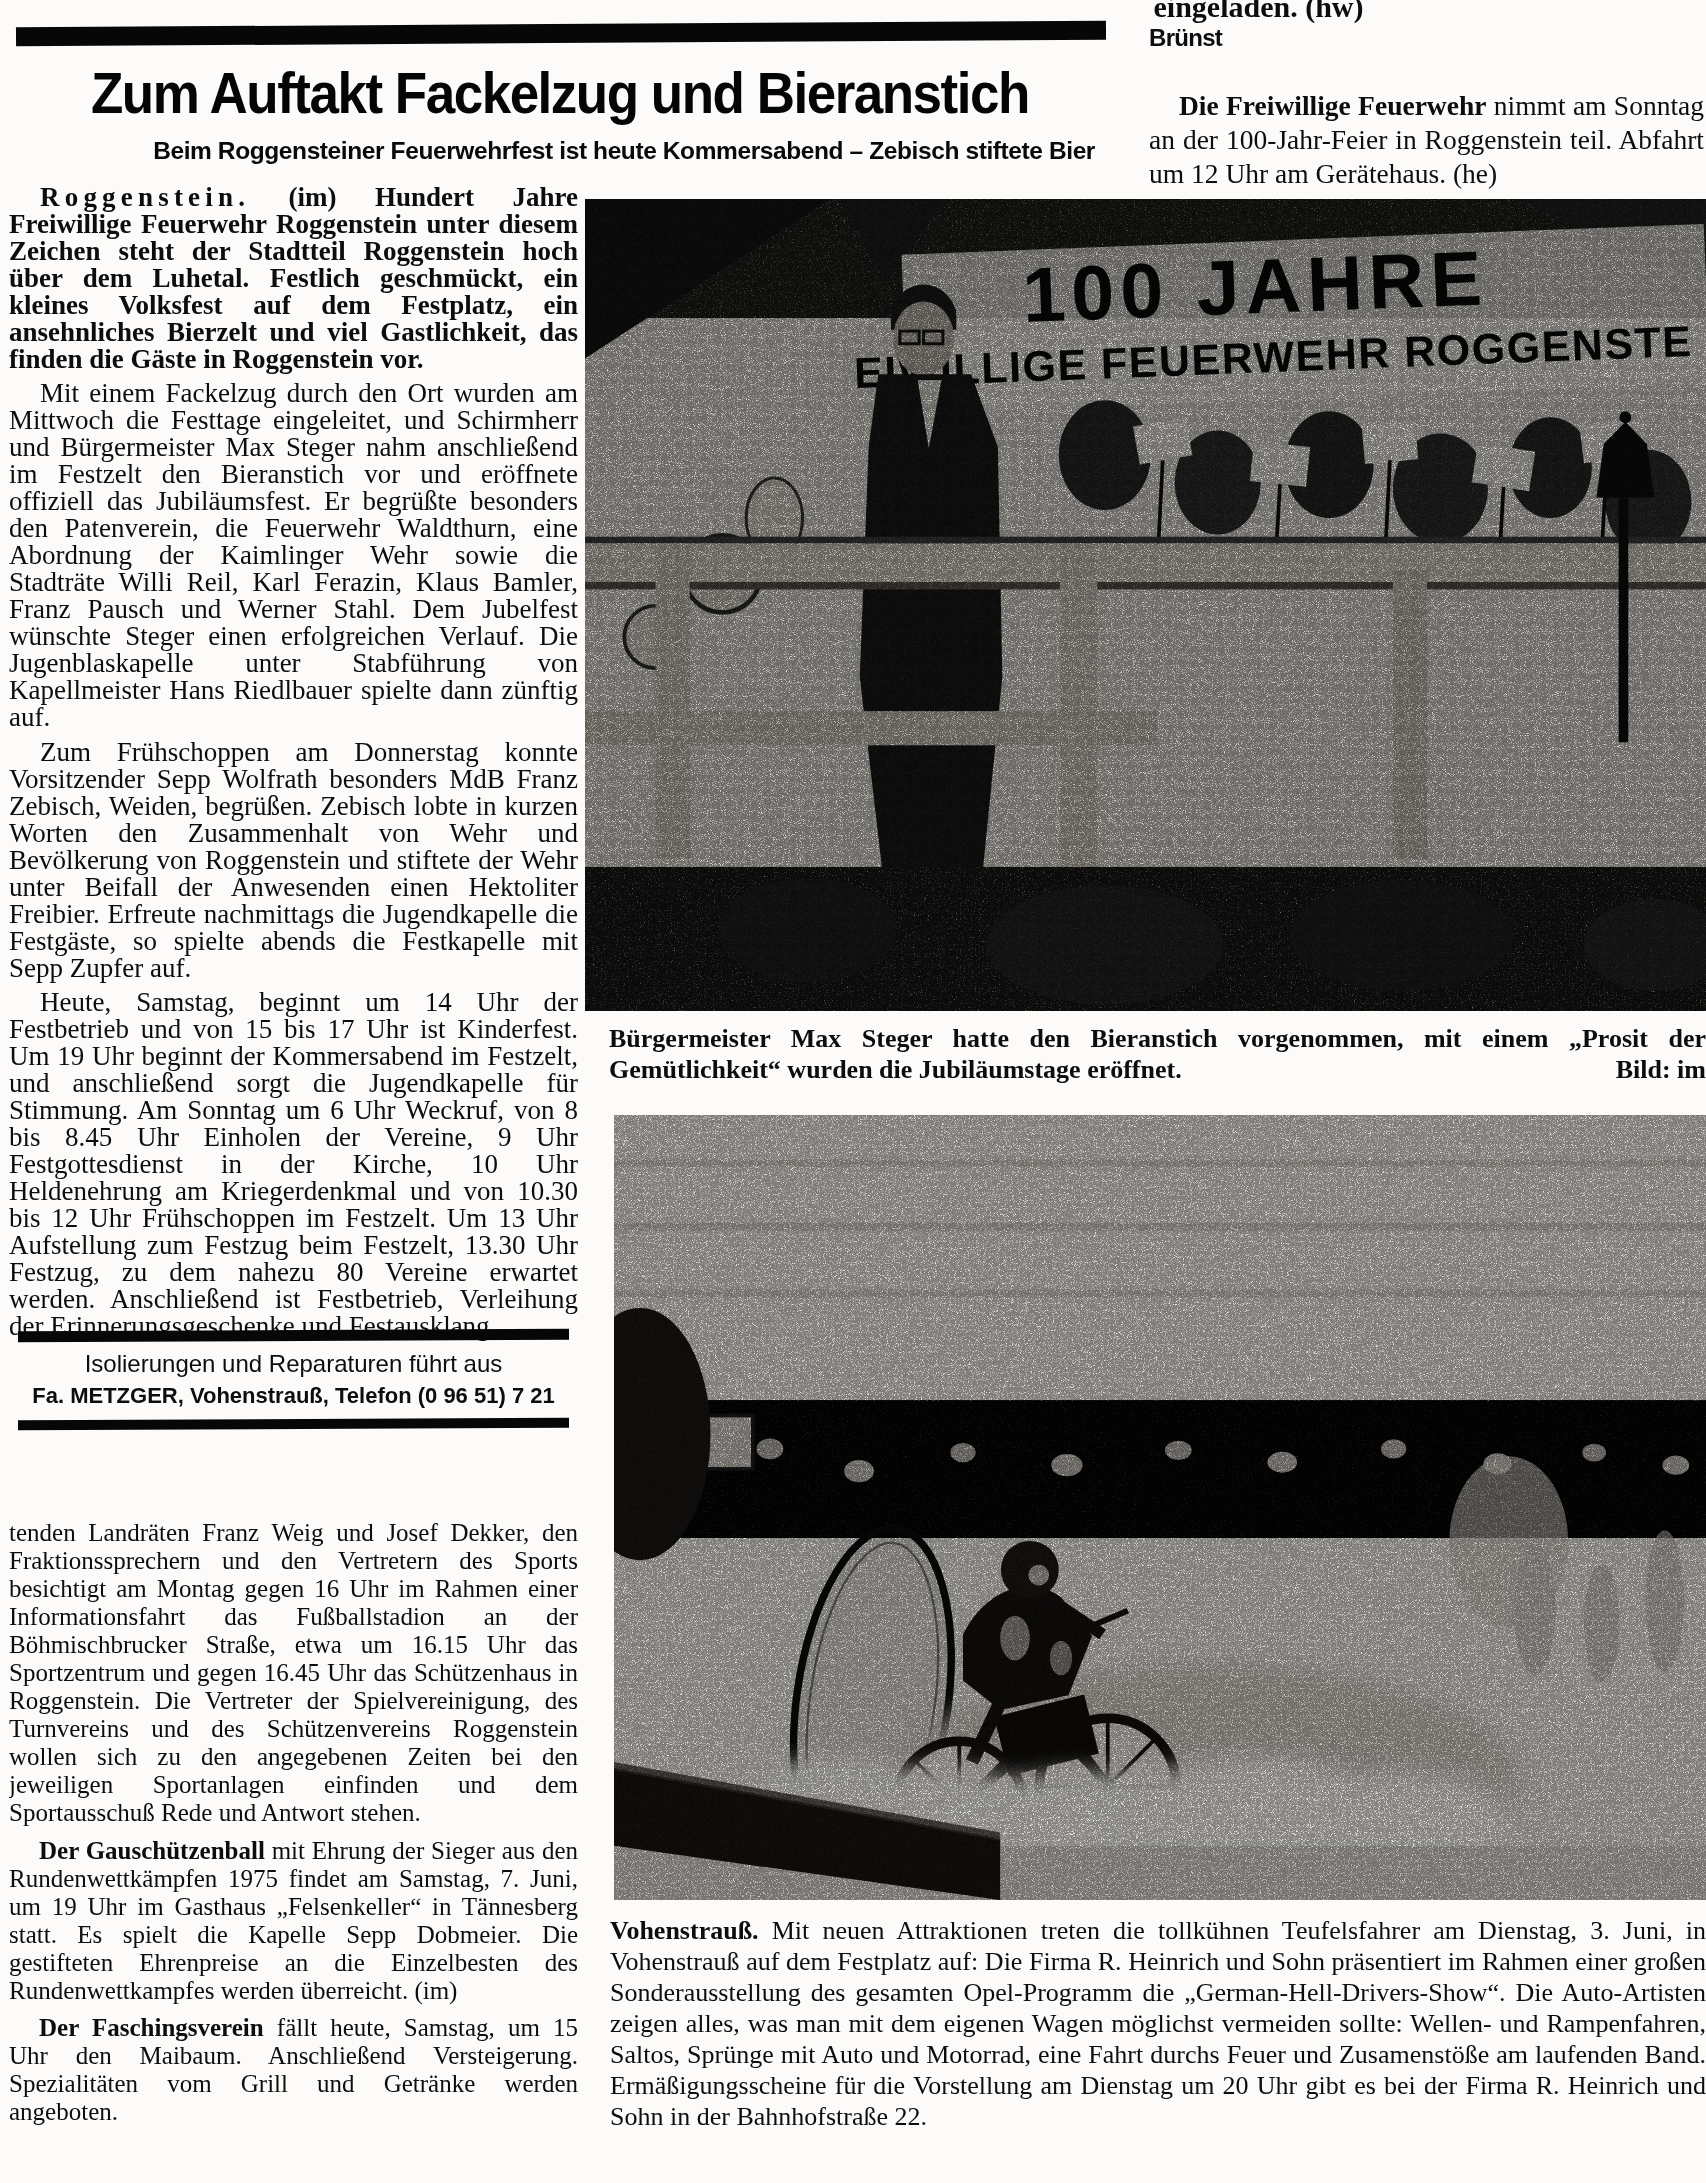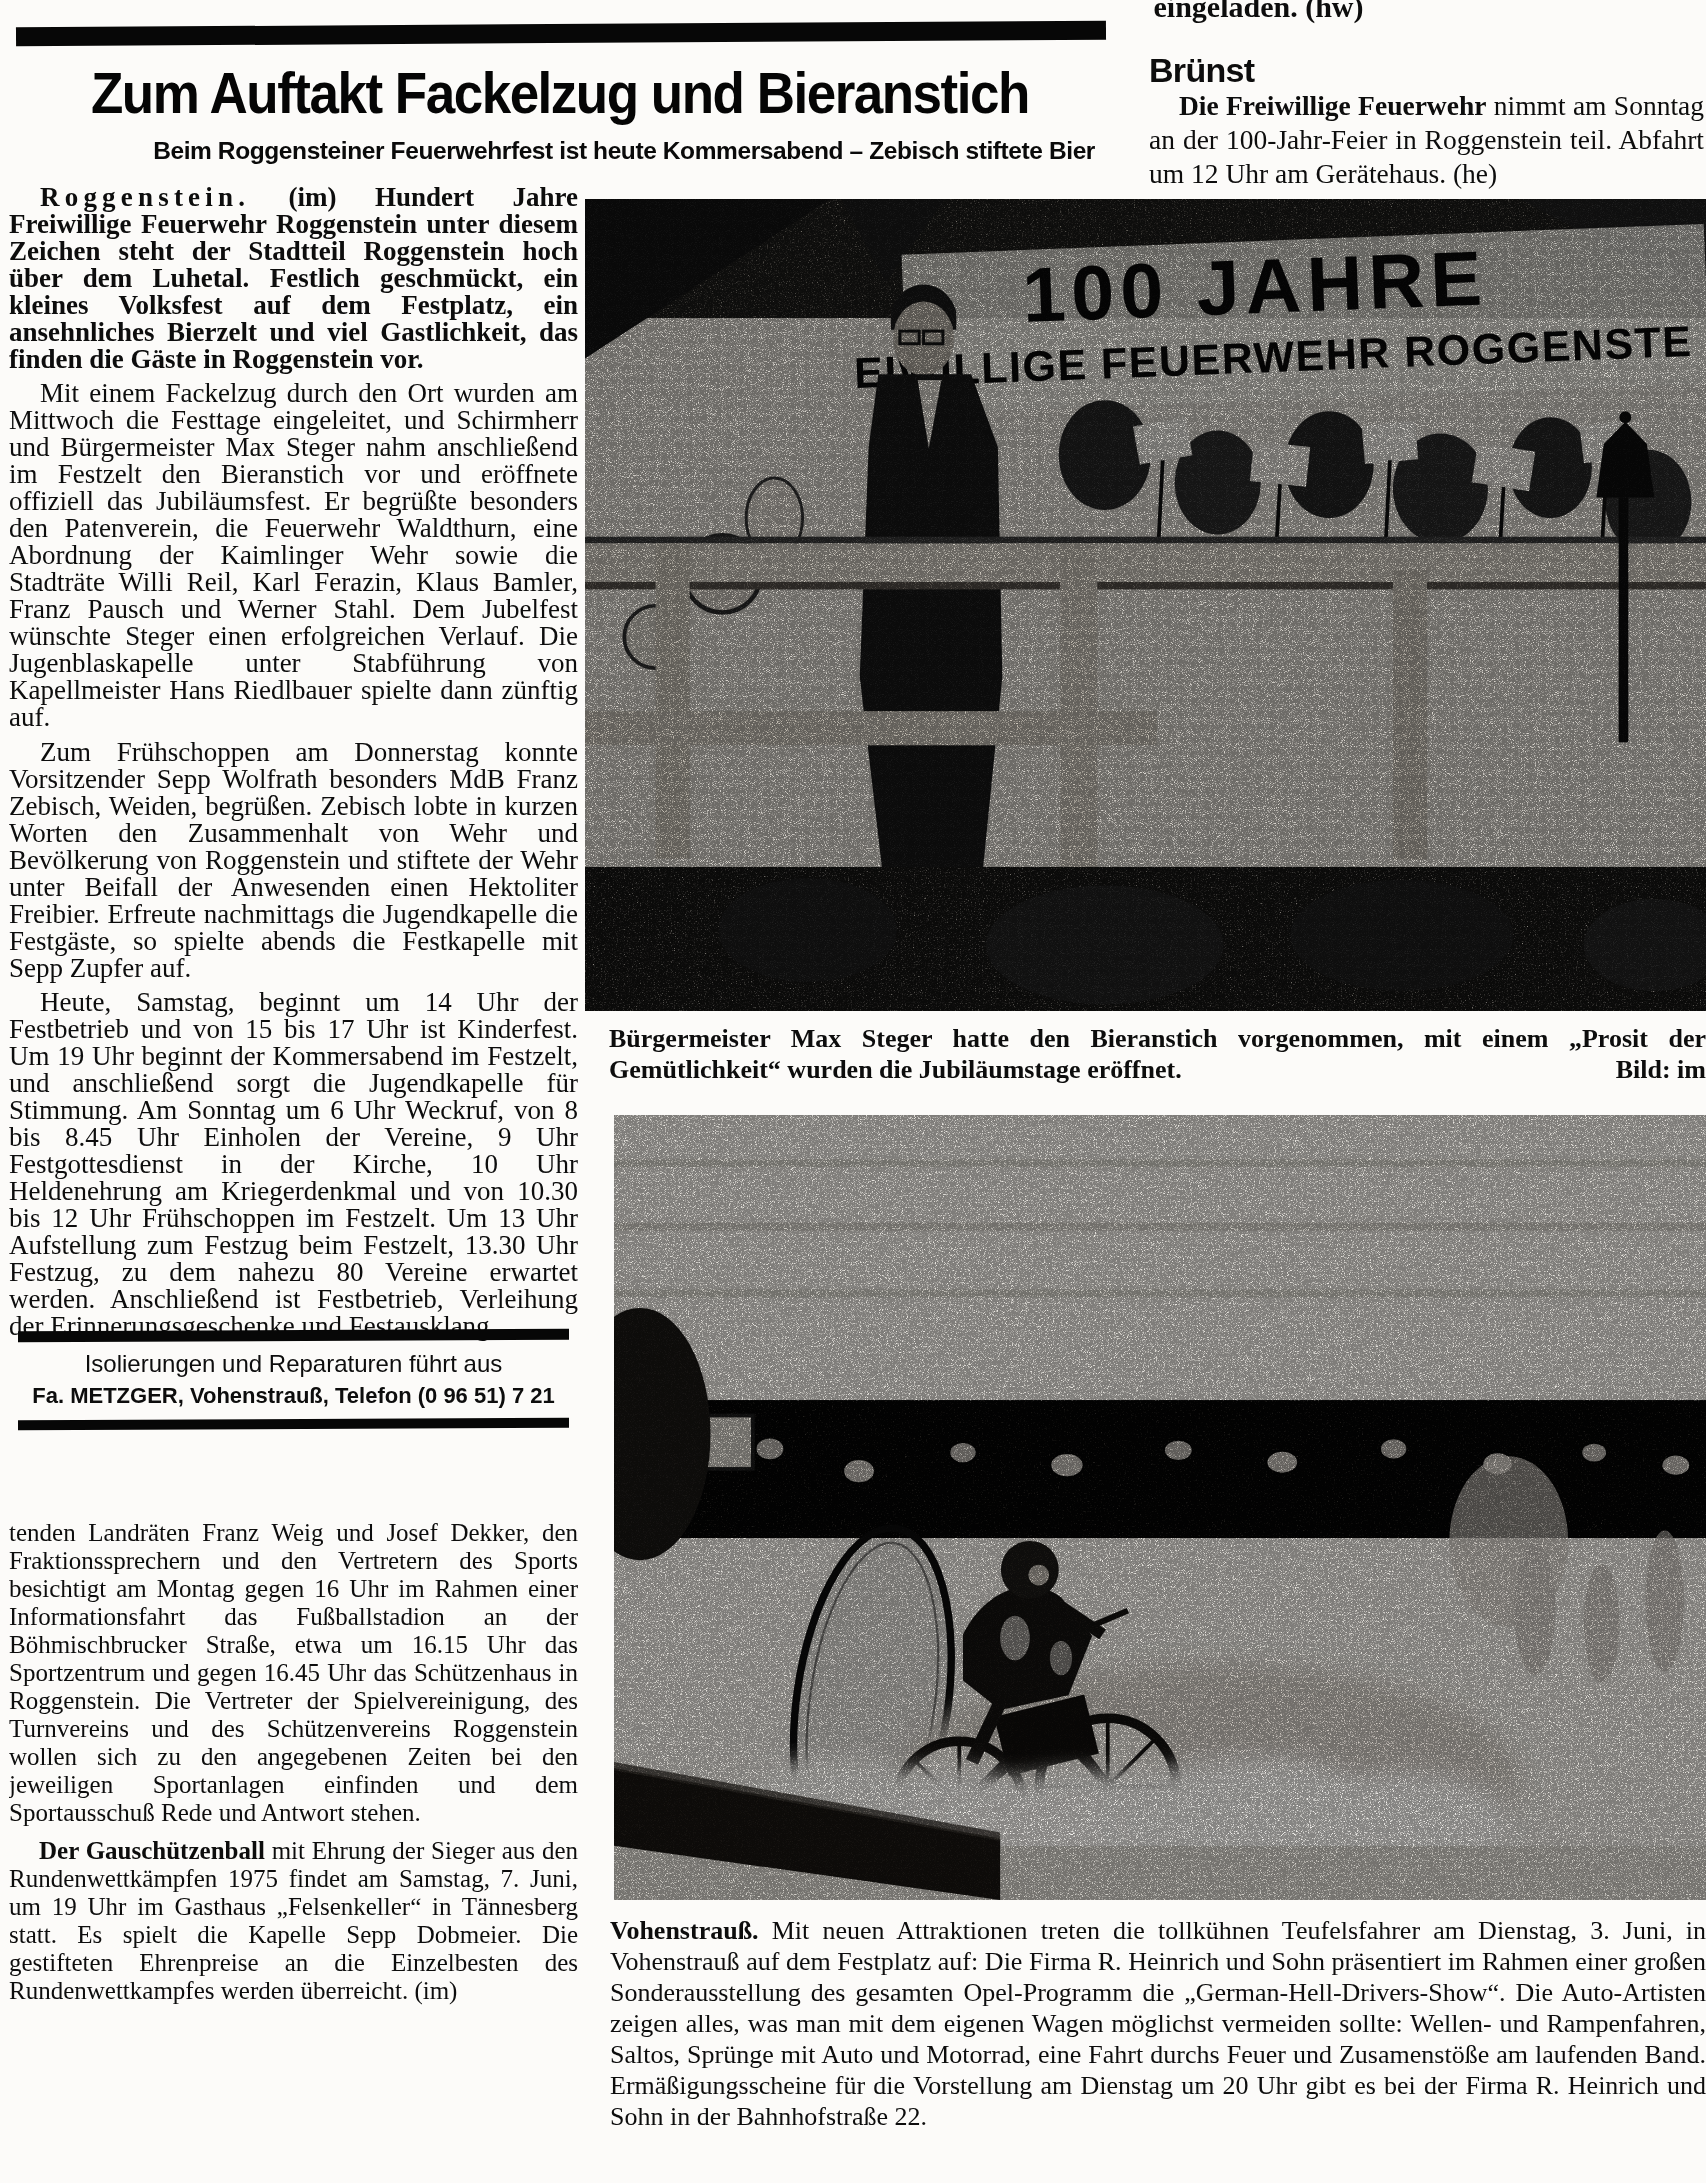--- a/index.html
+++ b/index.html
@@ -23,22 +23,22 @@
   .lead-sp{font-weight:700;letter-spacing:5.2px;}
   .colB{position:absolute;left:9px;top:1519px;width:569px;height:661px;overflow:hidden;
         font-size:25px;line-height:28px;text-align:justify;}
   .colB p{margin:0 0 9.7px 0;text-indent:30px;}
   .colB p.noindent{text-indent:0;}
   .blead{font-weight:700;margin-top:48px;}
   
   .rcol{position:absolute;left:1149px;top:0;width:558px;}
   .cutline{position:absolute;left:4.5px;top:-10.4px;font-weight:700;font-size:30px;
            font-family:"Liberation Serif",serif;}
-  .rhead{position:absolute;left:0;top:51px;font-family:"Liberation Sans",sans-serif;
-         font-weight:700;font-size:34px;letter-spacing:-0.7px;}
+  .rhead{position:absolute;left:0;top:24px;font-family:"Liberation Sans",sans-serif;
+         font-weight:700;font-size:24px;letter-spacing:-0.7px;}
   .rpar{position:absolute;left:0;top:89px;width:555px;font-size:27.5px;line-height:34px;
         text-align:justify;text-indent:30px;}
   
   .ad{position:absolute;left:18px;top:1330px;width:551px;text-align:center;
       font-family:"Liberation Sans",sans-serif;}
   .ad .rule{height:11px;background:#070707;transform:rotate(-0.25deg);}
   .ad .rule2{height:9.7px;margin-top:10.4px;}
   .ad-h{font-weight:700;font-size:59px;letter-spacing:-0.7px;margin-top:10.4px;line-height:62px;}
   .ad-l1{font-size:24px;margin-top:9px;line-height:27px;}
   .ad-l2{font-weight:700;font-size:22px;margin-top:4.5px;line-height:27px;white-space:nowrap;}
@@ -79,20 +79,21 @@
   <div class="ad">
     <div class="rule"></div>
     <div class="ad-l1">Isolierungen und Reparaturen führt aus</div>
     <div class="ad-l2">Fa. METZGER, Vohenstrauß, Telefon (0 96 51) 7 21</div>
     <div class="rule rule2"></div>
   </div>
 
   <div class="colB">
     <p class="noindent"><span>tenden Landräten Franz Weig und Josef Dekker, den Fraktionssprechern und den Vertretern des Sports besichtigt am Montag gegen 16 Uhr im Rahmen einer Informationsfahrt das Fußballstadion an der Böhmischbrucker Straße, etwa um 16.15 Uhr das Sportzentrum und gegen 16.45 Uhr das Schützenhaus in Roggenstein. Die Vertreter der Spielvereinigung, des Turnvereins und des Schützenvereins Roggenstein wollen sich zu den angegebenen Zeiten bei den jeweiligen Sportanlagen einfinden und dem Sportausschuß Rede und Antwort stehen.</span></p>
     <p><span class="blead">Der Gauschützenball</span><span> mit Ehrung der Sieger aus den Rundenwettkämpfen 1975 findet am Samstag, 7. Juni, um 19 Uhr im Gasthaus „Felsenkeller“ in Tännesberg statt. Es spielt die Kapelle Sepp Dobmeier. Die gestifteten Ehrenpreise an die Einzelbesten des Rundenwettkampfes werden überreicht. (im)</span></p>
+    <p><span class="blead">Der Faschingsverein</span><span> fällt heute, Samstag, um 15 Uhr den Maibaum. Anschließend Versteigerung. Spezialitäten vom Grill und Getränke werden angeboten.</span></p>
   </div>
 
   <div class="photo1">
     <svg viewBox="0 0 1511 1094" preserveAspectRatio="none">
       <defs>
         <filter id="p1sp" x="0%" y="0%" width="100%" height="100%">
           <feTurbulence type="fractalNoise" baseFrequency="0.8" numOctaves="2" seed="7"></feTurbulence>
           <feColorMatrix type="matrix" values="0 0 0 0 0  0 0 0 0 0  0 0 0 0 0  1.6 1.6 1.6 -2.6 0"></feColorMatrix>
         </filter>
         <filter id="p1dn" x="0%" y="0%" width="100%" height="100%">

